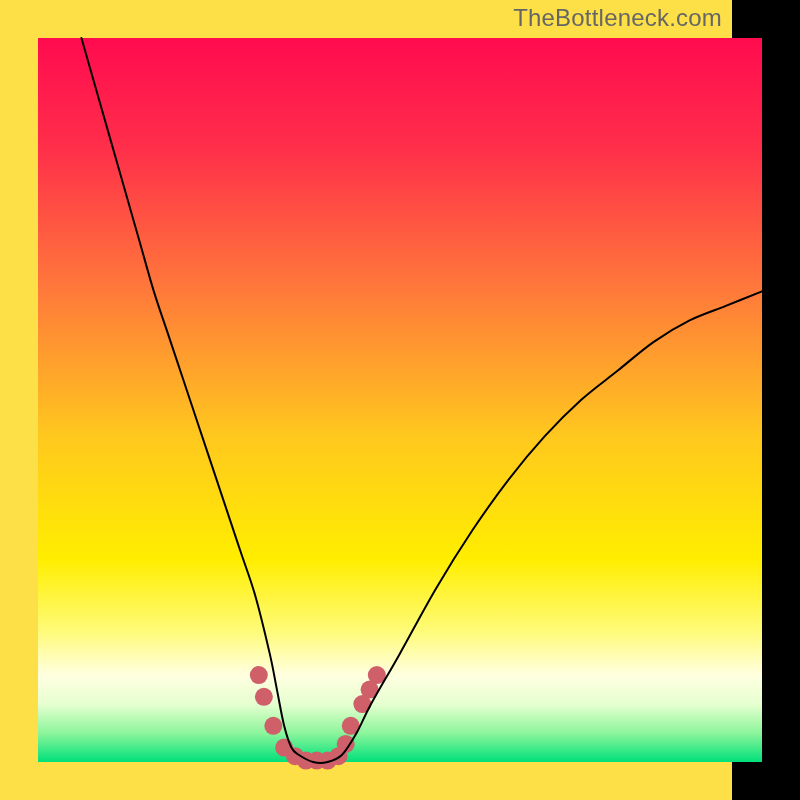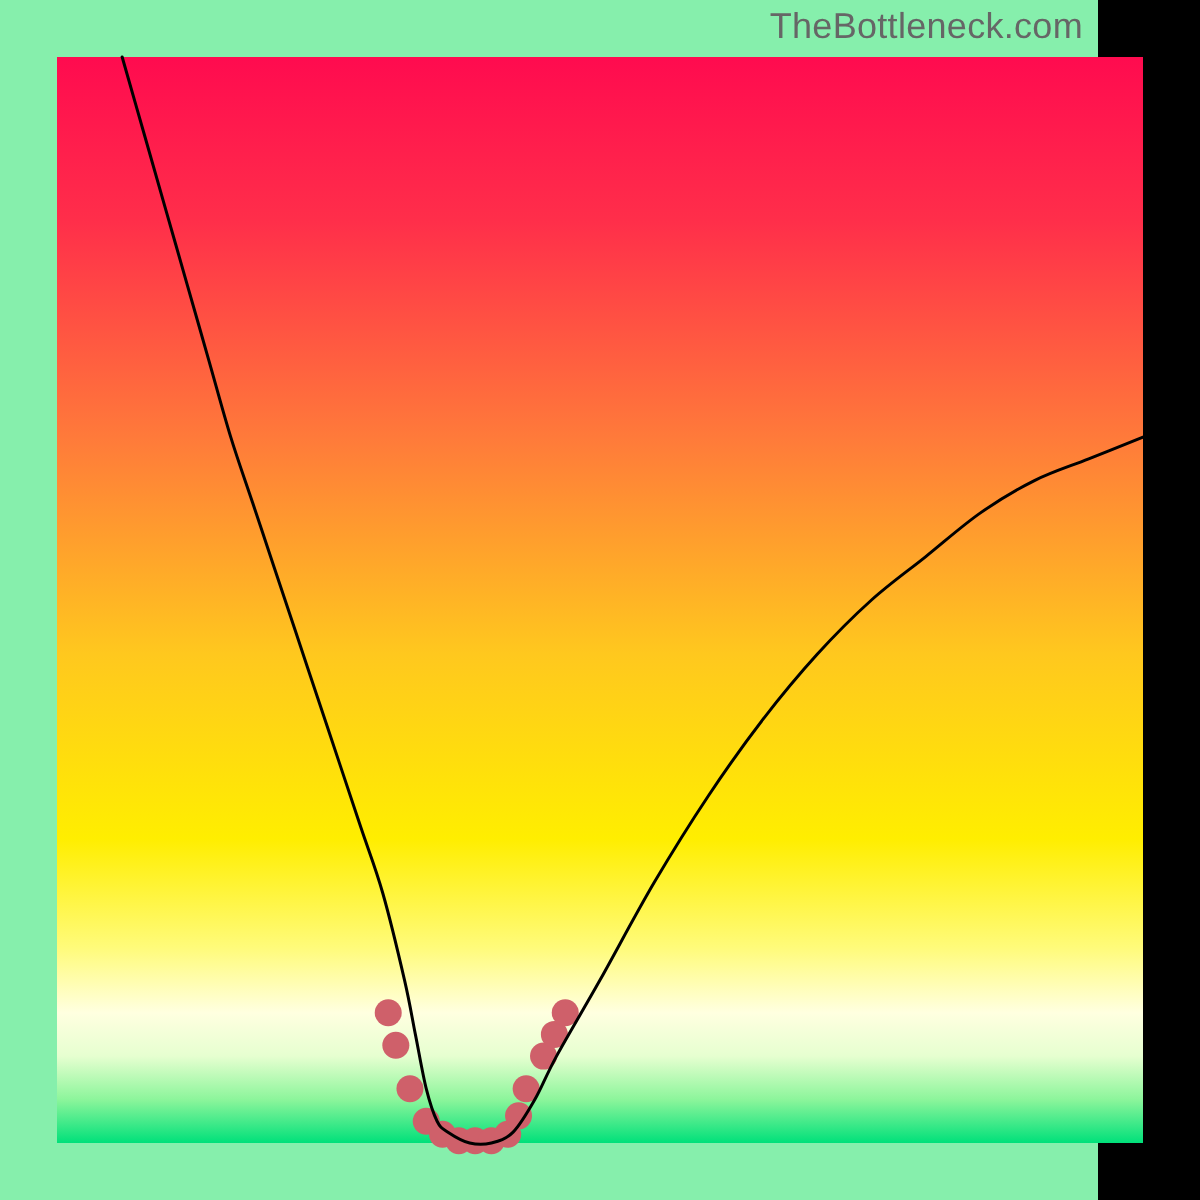--- a/index.html
+++ b/index.html
@@ -8,21 +8,21 @@
     width: 800px;
     height: 800px;
     background: #000;
     font-family: Arial, Helvetica, sans-serif;
     overflow: hidden;
   }
   .frame {
     position: relative;
     width: 732px;
     height: 800px;
-    background: #86efac;
+    background: #fde047;
   }
   .watermark {
     position: absolute;
     top: 4px;
     right: 10px;
     color: #666;
     font-size: 24px;
     letter-spacing: 0.2px;
     z-index: 3;
   }

